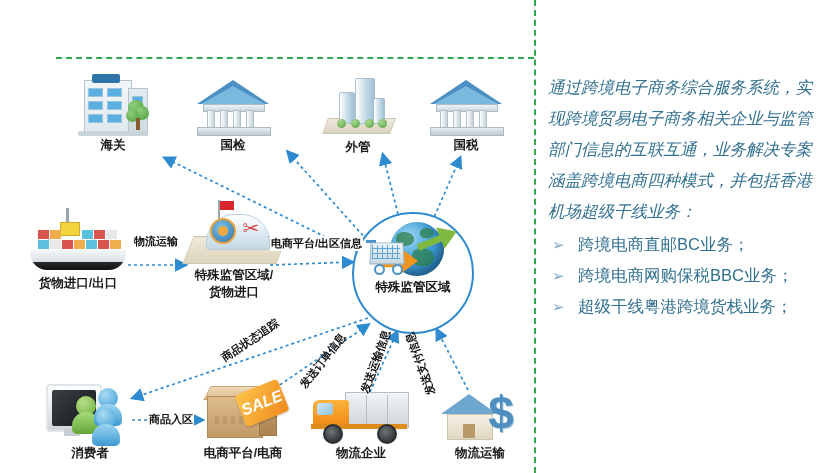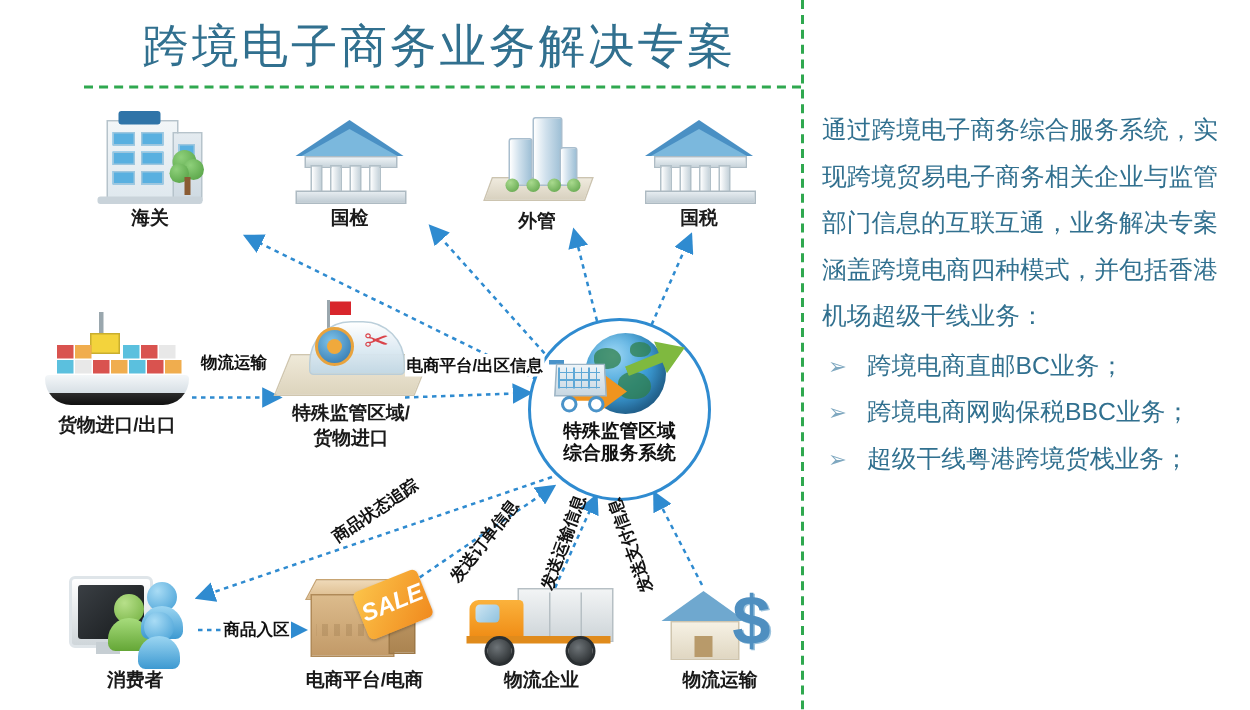--- a/index.html
+++ b/index.html
@@ -30,21 +30,21 @@
     border-left:2px dashed #2FA84F;
   }
 
   
   #right-panel{
     position:absolute;left:548px;top:72px;width:278px;
     color:#31708F;
     font-size:16.5px;
     line-height:31px;
   }
-  #right-panel .para{margin:0 0 2px 0;}
+  #right-panel .para{margin:0 0 2px 0;font-style:italic;}
   #right-panel ul{list-style:none;margin:0;padding:0;}
   #right-panel li{
     position:relative;padding-left:30px;margin:0;
   }
   #right-panel li .bullet{
     position:absolute;left:4px;top:0px;
     color:#7FA8C0;font-size:15px;
   }
 
   
@@ -345,21 +345,20 @@
   }
   .conn-label.rot{background:transparent;}
 
   svg.links{position:absolute;left:0;top:0;width:833px;height:473px;}
 </style>
 </head>
 <body>
 
 <div class="stage">
 
-  <div id="page-title">跨境电子商务业务解决专案</div>
   <div class="divider-h"></div>
   <div class="divider-v"></div>
 
   <svg class="links" viewBox="0 0 833 473">
     <defs>
       <marker id="ah" markerWidth="8" markerHeight="8" refX="6" refY="4" orient="auto">
         <path d="M0,0 L8,4 L0,8 Z" fill="#2F8BD0"></path>
       </marker>
     </defs>
     <g stroke="#2F8BD0" stroke-width="1.7" stroke-dasharray="3,3" fill="none" marker-end="url(#ah)">
@@ -381,21 +380,21 @@
       <line x1="132" y1="420" x2="202" y2="420"></line>
 
       <line x1="265" y1="395" x2="368" y2="325"></line>
 
       <line x1="370" y1="392" x2="397" y2="332"></line>
 
       <line x1="468" y1="390" x2="437" y2="330"></line>
     </g>
   </svg>
 
-  <div class="node" style="left:52px;top:74px;width:96px;">
+  <div class="node" style="left:65px;top:74px;width:96px;">
     <div class="art bld-office">
       <div class="b-main"></div>
       <div class="b-side"></div>
       <div class="sign"></div>
       <div class="win" style="left:12px;top:14px;width:15px;height:9px;"></div>
       <div class="win" style="left:31px;top:14px;width:15px;height:9px;"></div>
       <div class="win" style="left:12px;top:27px;width:15px;height:9px;"></div>
       <div class="win" style="left:31px;top:27px;width:15px;height:9px;"></div>
       <div class="win" style="left:12px;top:40px;width:15px;height:9px;"></div>
       <div class="win" style="left:31px;top:40px;width:15px;height:9px;"></div>
@@ -506,21 +505,20 @@
     <div class="arr-orange"></div>
     <div class="cart">
       <div class="handle"></div>
       <div class="basket"></div>
       <div class="grid"></div>
       <div class="w" style="left:8px;"></div>
       <div class="w" style="left:26px;"></div>
     </div>
     <div class="hub-label">
       <div>特殊监管区域</div>
-      <div>综合服务系统</div>
     </div>
   </div>
 
   <div class="node" style="left:42px;top:382px;width:96px;">
     <div class="art consumers">
       <div class="screen"></div>
       <div class="stand"></div>
       <div class="p" style="left:26px;top:14px;">
         <div class="head" style="left:4px;background:radial-gradient(circle at 35% 30%,#b7e08a,#6fae3c);"></div>
         <div class="body" style="left:0px;background:linear-gradient(180deg,#a7dc7c,#64a636);"></div>

